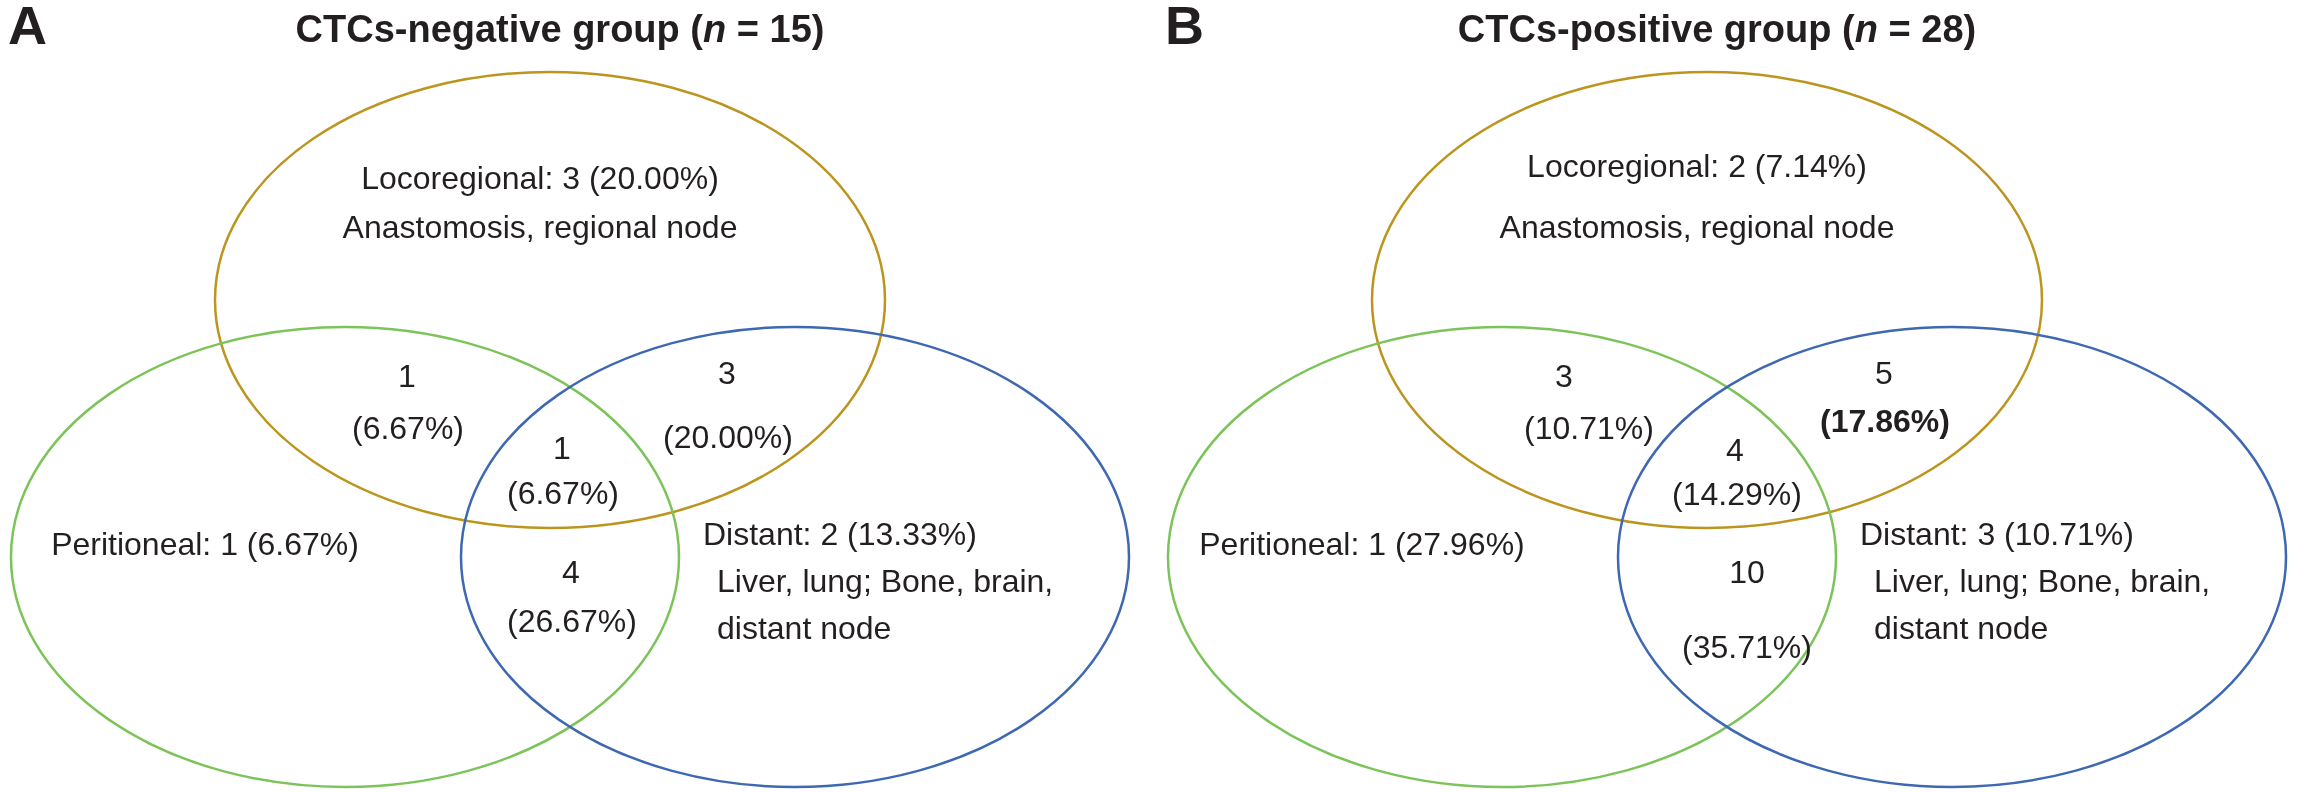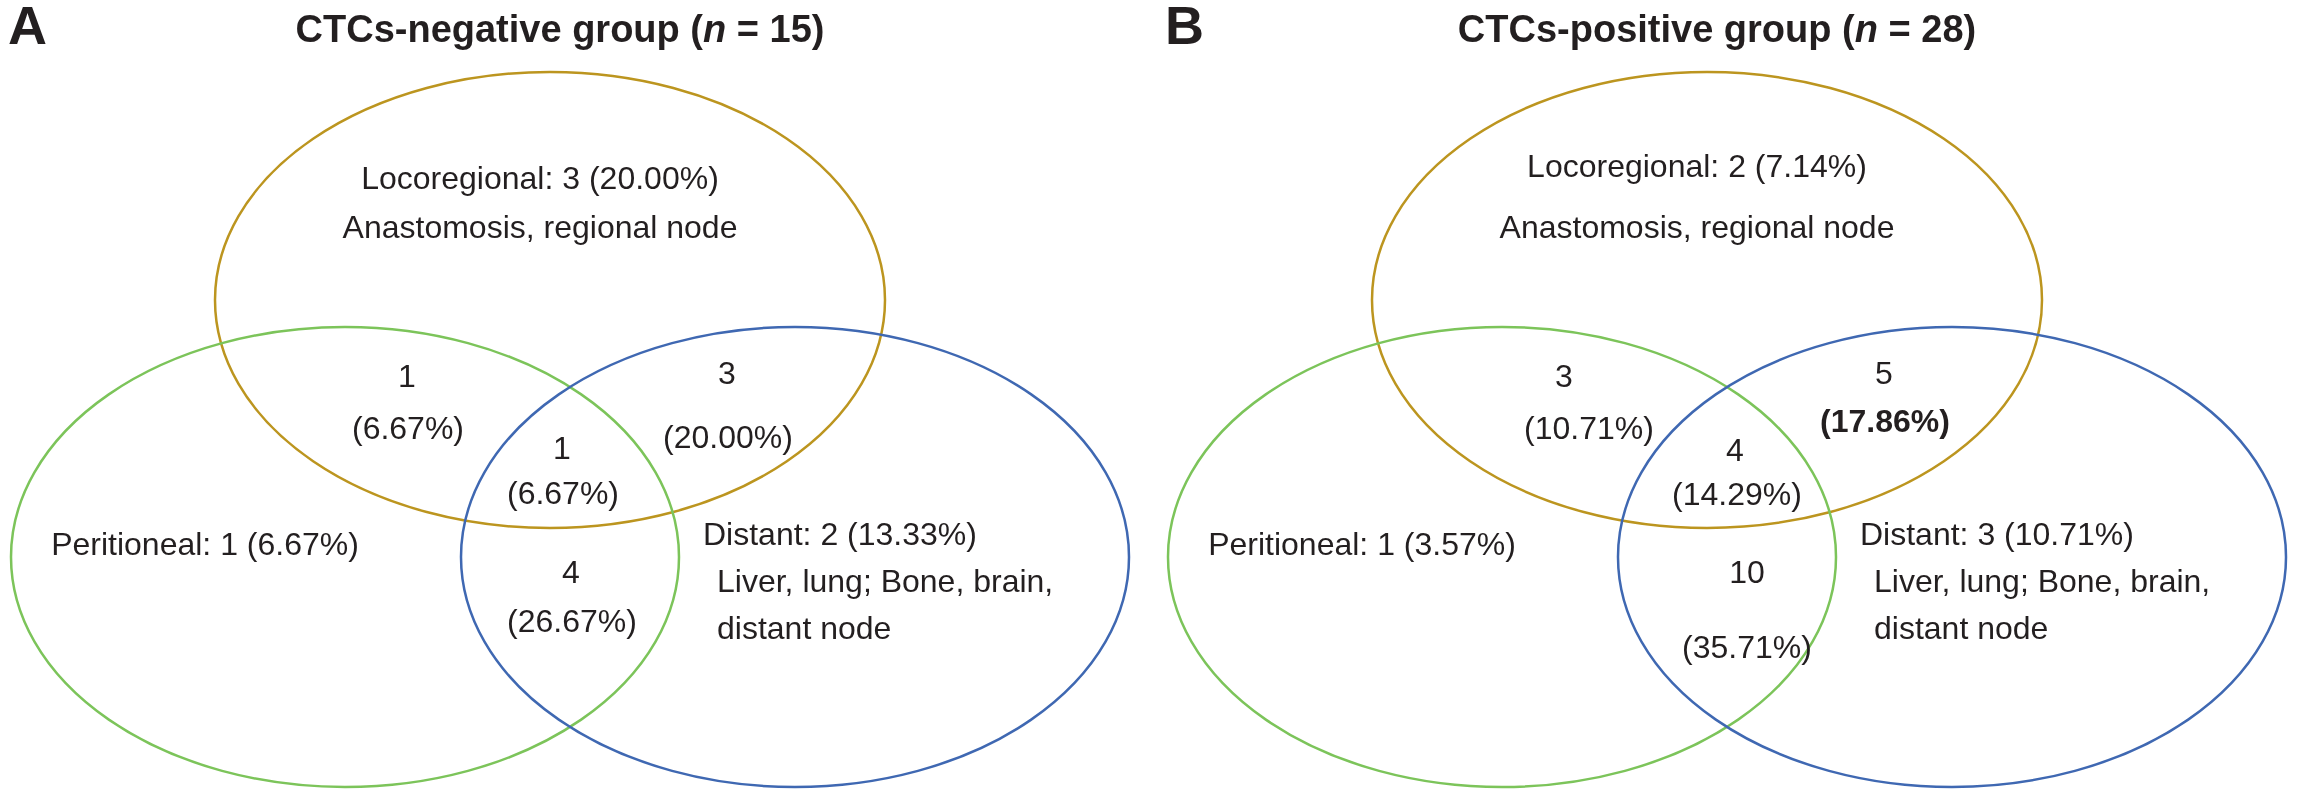--- a/index.html
+++ b/index.html
@@ -86,21 +86,21 @@
 
     <div class="t c" style="left:407px;top:376px;">3</div>
     <div class="t c" style="left:408px;top:428px;margin-left:24px;">(10.71%)</div>
 
     <div class="t c" style="left:578px;top:450px;">4</div>
     <div class="t c" style="left:580px;top:494px;">(14.29%)</div>
 
     <div class="t c" style="left:727px;top:373px;">5</div>
     <div class="t c" style="left:728px;top:421px;font-weight:bold;">(17.86%)</div>
 
-    <div class="t c" style="left:205px;top:544px;">Peritioneal: 1 (3.57%)</div>
+    <div class="t c" style="left:205px;top:544px;">Peritioneal: 1 (27.96%)</div>
 
     <div class="t c" style="left:590px;top:572px;">10</div>
     <div class="t c" style="left:590px;top:621px;margin-top:26px;">(35.71%)</div>
 
     <div class="t block" style="left:703px;top:511px;">
       <div>Distant: 3 (10.71%)</div>
       <div class="indent">Liver, lung; Bone, brain,</div>
       <div class="indent">distant node</div>
     </div>
   </div>

